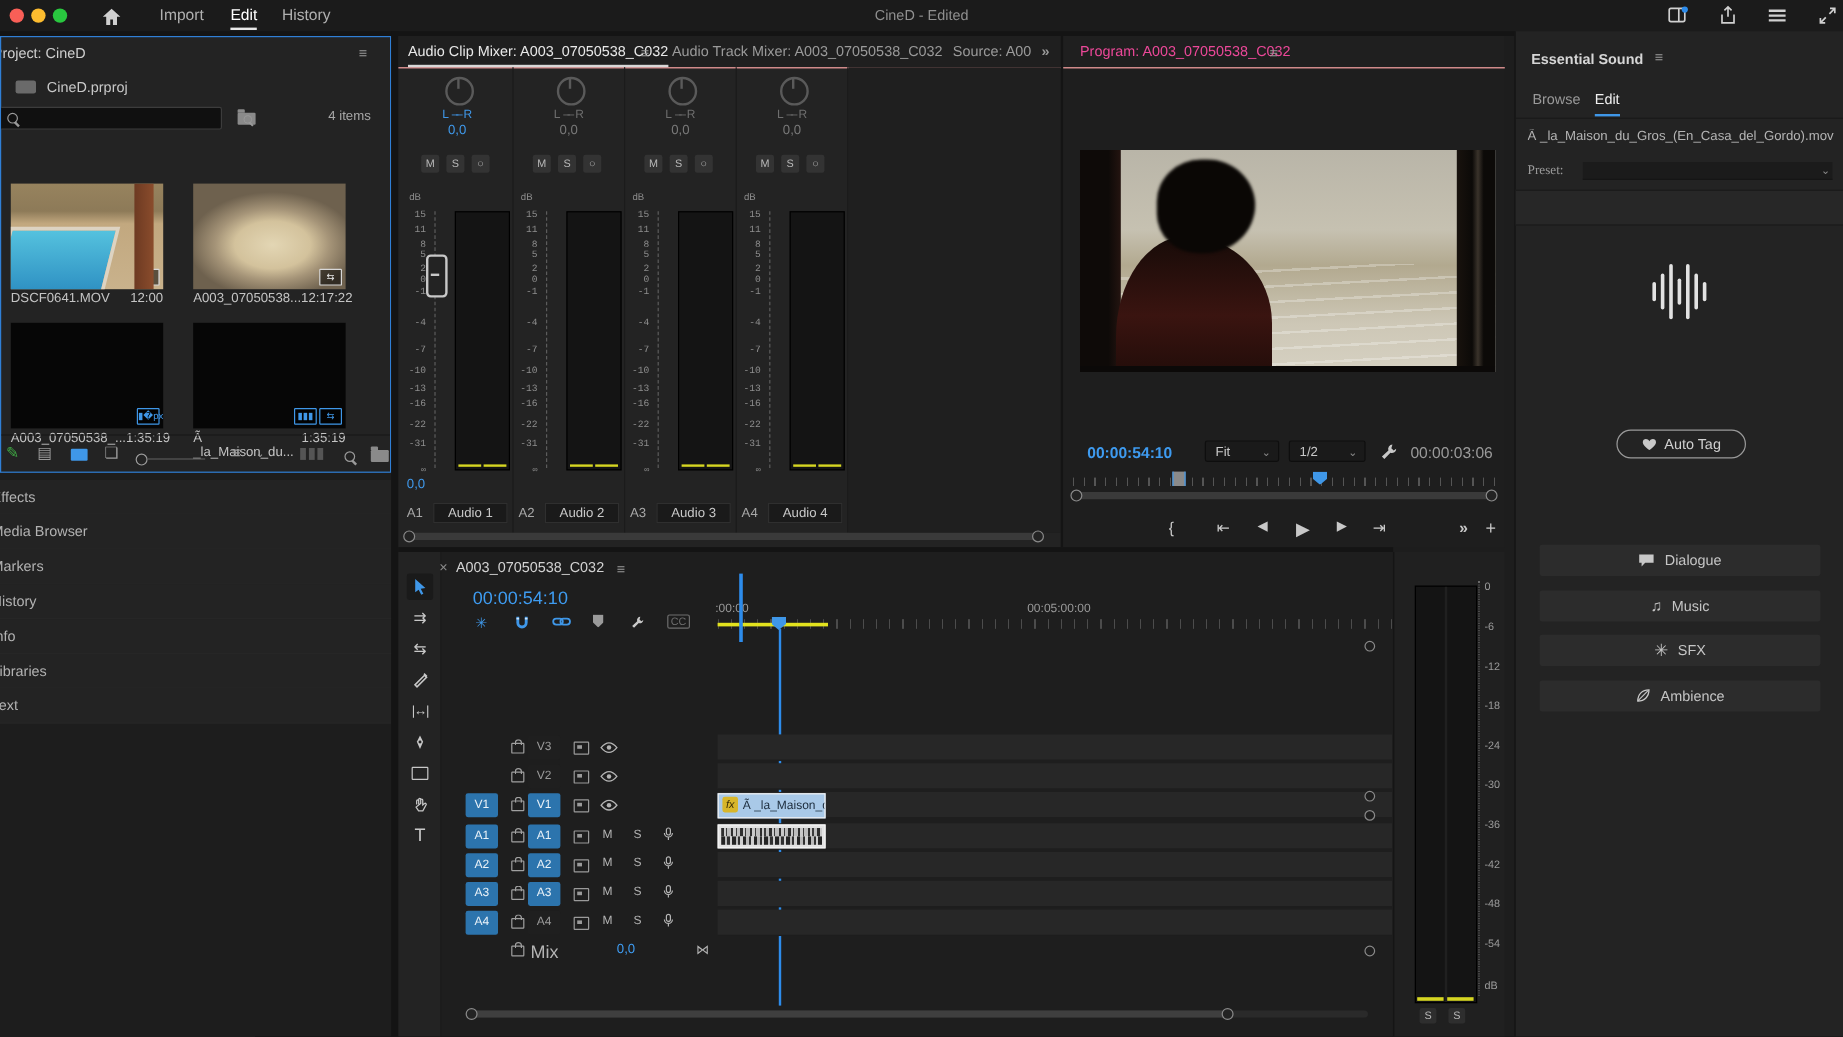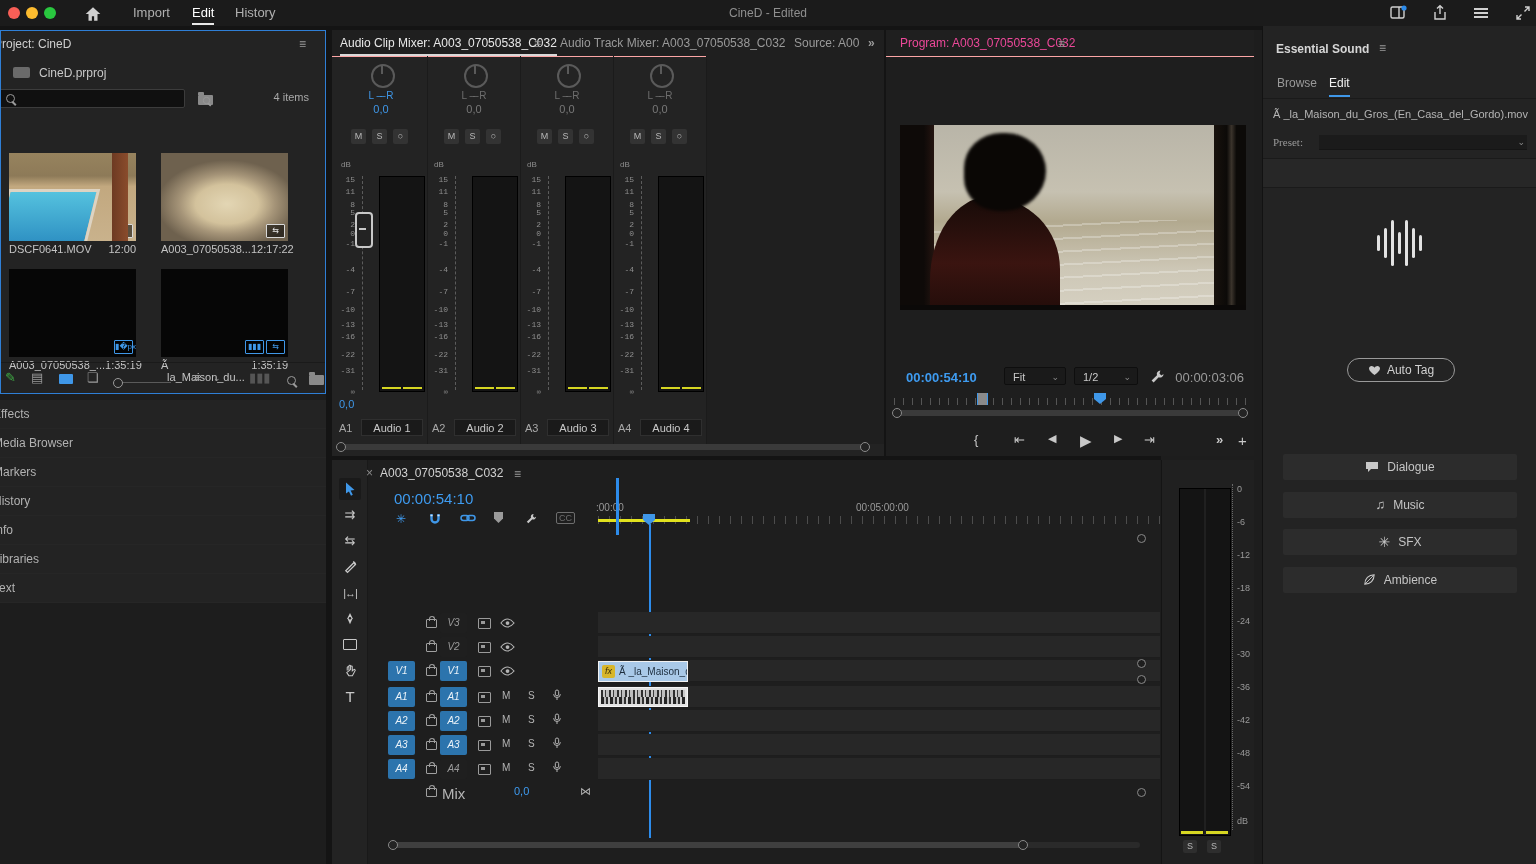--- a/index.html
+++ b/index.html
@@ -126,21 +126,21 @@
   .tl-ic{position:absolute;top:52px;font-size:12px;color:#9a9a9a;}
   .ruler-label{position:absolute;top:42px;font-size:10px;color:#9a9a9a;}
   .ruler-ticks{position:absolute;left:230px;top:56px;width:562px;height:8px;
       background:repeating-linear-gradient(90deg,#4c4c4c 0 1px,transparent 1px 11px);}
   .workbar{position:absolute;left:230px;top:59px;width:92px;height:3px;background:#e2e21e;}
   .bluemark{position:absolute;left:248px;top:18px;width:3px;height:57px;background:#2d8ceb;}
   .playhead-line{position:absolute;left:281px;top:64px;width:2px;height:314px;background:#2d8ceb;}
   .playhead-top{position:absolute;left:275px;top:54px;}
   .trow{position:absolute;left:0;width:792px;}
   .trow .lane{position:absolute;left:230px;right:0;top:0;bottom:0;background:#272727;border-bottom:1px solid #1d1d1d;}
-  .srcbox,.tgtbox{position:absolute;width:27px;height:20px;border-radius:2px;font-size:10px;line-height:20px;text-align:center;font-style:italic;}
+  .srcbox,.tgtbox{position:absolute;width:27px;height:20px;border-radius:2px;font-size:10px;line-height:20px;text-align:center;}
   .boxon{background:#2c74ad;color:#eaf2f8;}
   .boxoff{background:#1f1f1f;color:#9a9a9a;}
   .lock-ic{position:absolute;width:9px;height:7px;border:1px solid #a0a0a0;border-radius:1px;}
   .lock-ic::before{content:"";position:absolute;left:1.5px;top:-4px;width:4px;height:4px;border:1px solid #a0a0a0;border-bottom:none;border-radius:3px 3px 0 0;}
   .sync-ic{position:absolute;width:11px;height:9px;border:1px solid #9a9a9a;border-radius:1px;}
   .sync-ic::after{content:"";position:absolute;left:2px;top:2px;width:4px;height:3px;background:#9a9a9a;}
   .ms{position:absolute;font-size:10px;color:#b4b4b4;top:4px;}
   .clip-v{position:absolute;left:230px;top:0;width:90px;height:21px;background:#a9c9e8;border:1px solid #f2f2f2;box-sizing:border-box;
           font-size:10px;color:#1c2c3c;line-height:19px;white-space:nowrap;overflow:hidden;}
   .fxbadge{display:inline-block;width:13px;height:13px;background:#d8b62a;color:#3c2f06;font-style:italic;font-size:9px;

